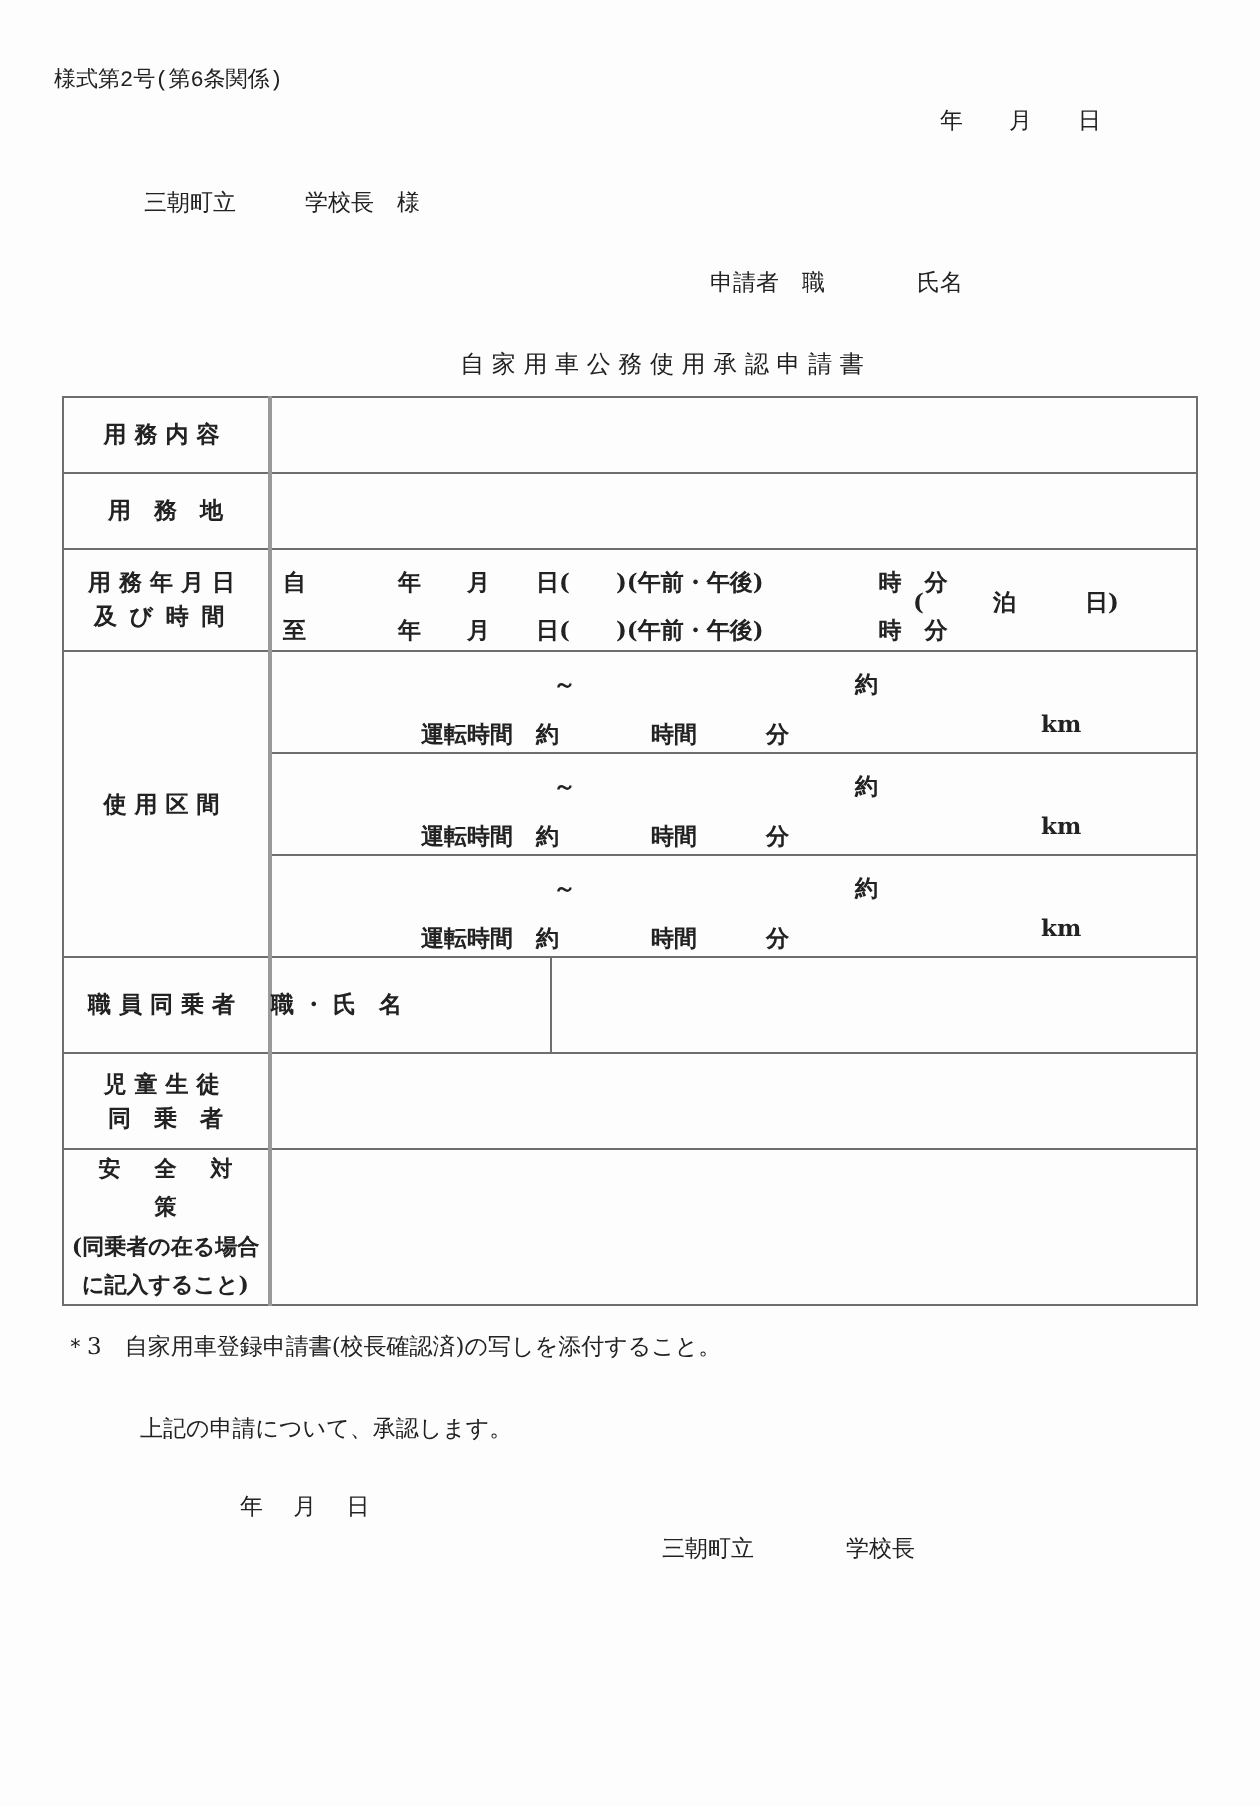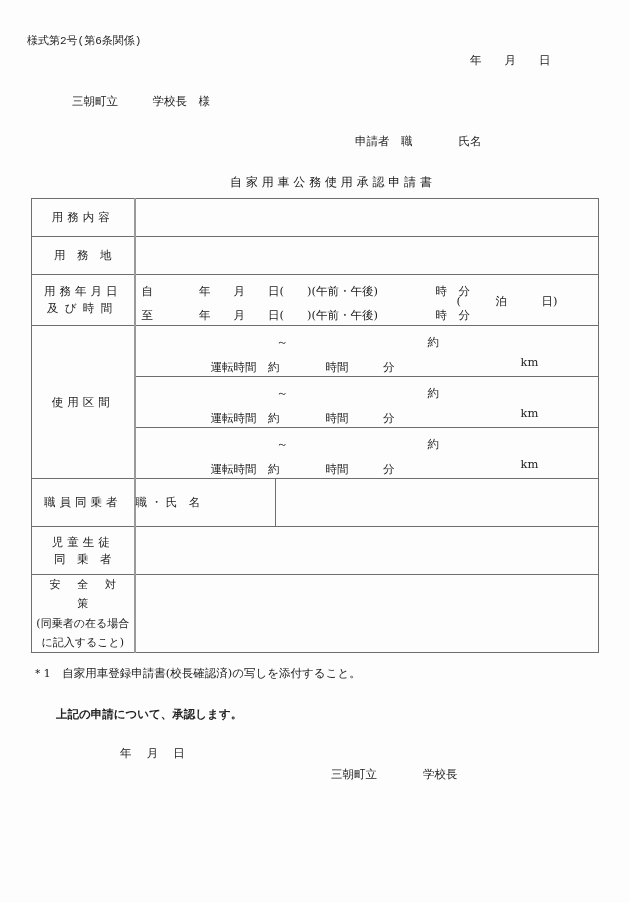--- a/index.html
+++ b/index.html
@@ -29,20 +29,21 @@
       top: 198px;
       width: 568px;
       border-collapse: collapse;
       table-layout: fixed;
     }
     table.form td {
       border: 1px solid #6e6e6e;
       padding: 0;
       vertical-align: middle;
       font-size: 11.5px;
+      font-weight: bold;
     }
     table.form td.label {
       width: 102px;
       text-align: center;
       border-right: 2px solid #9a9a9a;
       line-height: 1.45;
     }
     .sp { letter-spacing: 0.35em; }
 
     .dt-wrap { position: relative; height: 50px; padding-left: 24px; }
@@ -51,21 +52,21 @@
     .dt-line.l2 { top: 33px; }
     .stay { position: absolute; left: 321px; top: 19px; white-space: pre; }
 
     .seg { position: relative; height: 50px; }
     .seg .a { position: absolute; left: 141px; top: 9px; }
     .seg .b { position: absolute; left: 292px; top: 9px; }
     .seg .c { position: absolute; left: 385px; top: 9px; margin-top: 20px; }
     .seg .d { position: absolute; left: 75px; top: 34px; white-space: pre; }
 
     .footnote { left: 32px; top: 668px; }
-    .approve { left: 56px; top: 709px; font-weight: bold; }
+    .approve { left: 70px; top: 709px; }
     .date-bottom { left: 120px; top: 748px; }
     .signature { left: 331px; top: 769px; }
   </style>
 </head>
 <body>
 
 <div class="abs form-no">様式第2号(第6条関係)</div>
 <div class="abs date-top">年　　月　　日</div>
 <div class="abs addressee">三朝町立　　　学校長　様</div>
 <div class="abs applicant">申請者　職　　　　氏名</div>
@@ -152,16 +153,16 @@
     <td class="label" style="line-height:1.75; font-size:11px;">
       <div style="letter-spacing:0.6em; margin-left:0.6em;">安 全 対 策</div>
       <div style="white-space:nowrap;">(同乗者の在る場合</div>
       <div style="white-space:nowrap;">に記入すること)</div>
     </td>
     <td colspan="2"></td>
   </tr>
 </tbody>
   </table>
 
-<div class="abs footnote">＊1　自家用車登録申請書(校長確認済)の写しを添付すること。</div>
+<div class="abs footnote">＊3　自家用車登録申請書(校長確認済)の写しを添付すること。</div>
 <div class="abs approve">上記の申請について、承認します。</div>
 <div class="abs date-bottom">年　 月　 日</div>
 <div class="abs signature">三朝町立　　　　学校長</div>
 
 </body></html>

